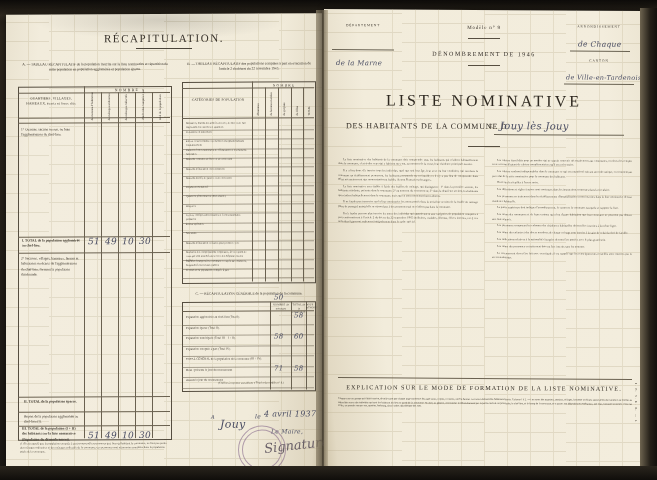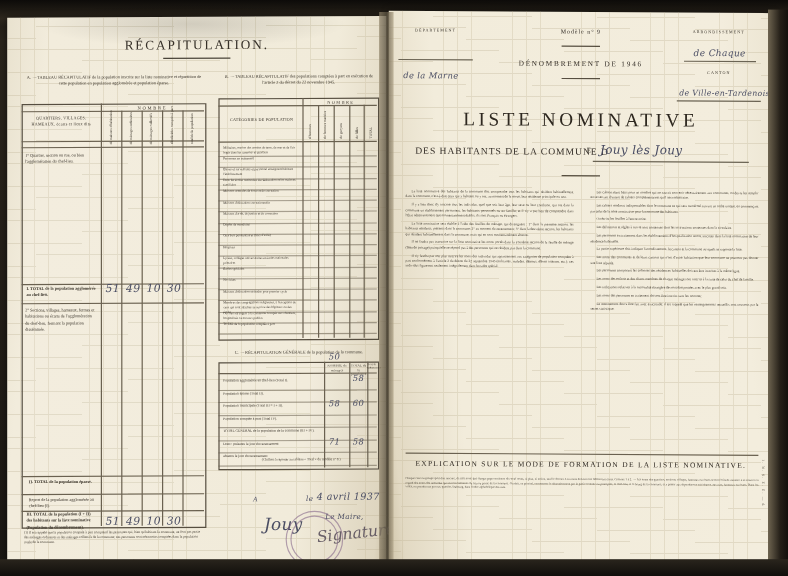--- a/index.html
+++ b/index.html
@@ -232,21 +232,21 @@
           <div class="num hand" style="left: 268px; top: 350.857px; font-size: 7px;">71</div>
           <div class="num hand" style="left: 288px; top: 350.857px; font-size: 7px;">58</div>
           <div class="hline" style="left: 176px; top: 363.429px; width: 132px; opacity: 0.55;"></div>
           <div class="rowlab" style="left: 180px; top: 364.429px; width: 82px; font-size: 3px;">absents le jour du recensement</div>
           <div class="hline" style="left: 176px; top: 374px; width: 132px; opacity: 0.55;"></div>
         </div>
       <div class="tiny" style="left:190px;top:368px;width:110px;text-align:center;">(Chiffres à reporter au tableau « Total » du modèle n° 8.)</div>
 
       <div class="tiny" style="left:178px;top:388px;width:128px;"></div>
       <div class="hand" style="position:absolute;left:205px;top:400px;font-size:5px;">A</div>
-      <div class="hand" style="position:absolute;left:214px;top:416px;font-size:14px;font-style:italic;">Jouy</div>
+      <div class="hand" style="position:absolute;left:214px;top:404px;font-size:11px;font-style:italic;">Jouy</div>
       <div class="hand" style="position:absolute;left:249px;top:399px;font-size:6px;">le</div>
       <div class="hand" style="position:absolute;left:258px;top:396px;font-size:8px;">4 avril 1937</div>
       <div class="hand" style="position:absolute;left:265px;top:414px;font-size:6px;">Le Maire,</div>
       <div class="stamp" style="left:232px;top:412px;"></div>
       <div class="sig" style="left:258px;top:424px;">Signature</div>
     </div>
   </div>
 
   <div class="leaf" id="leaf-right">
     <div class="ruled"></div>

